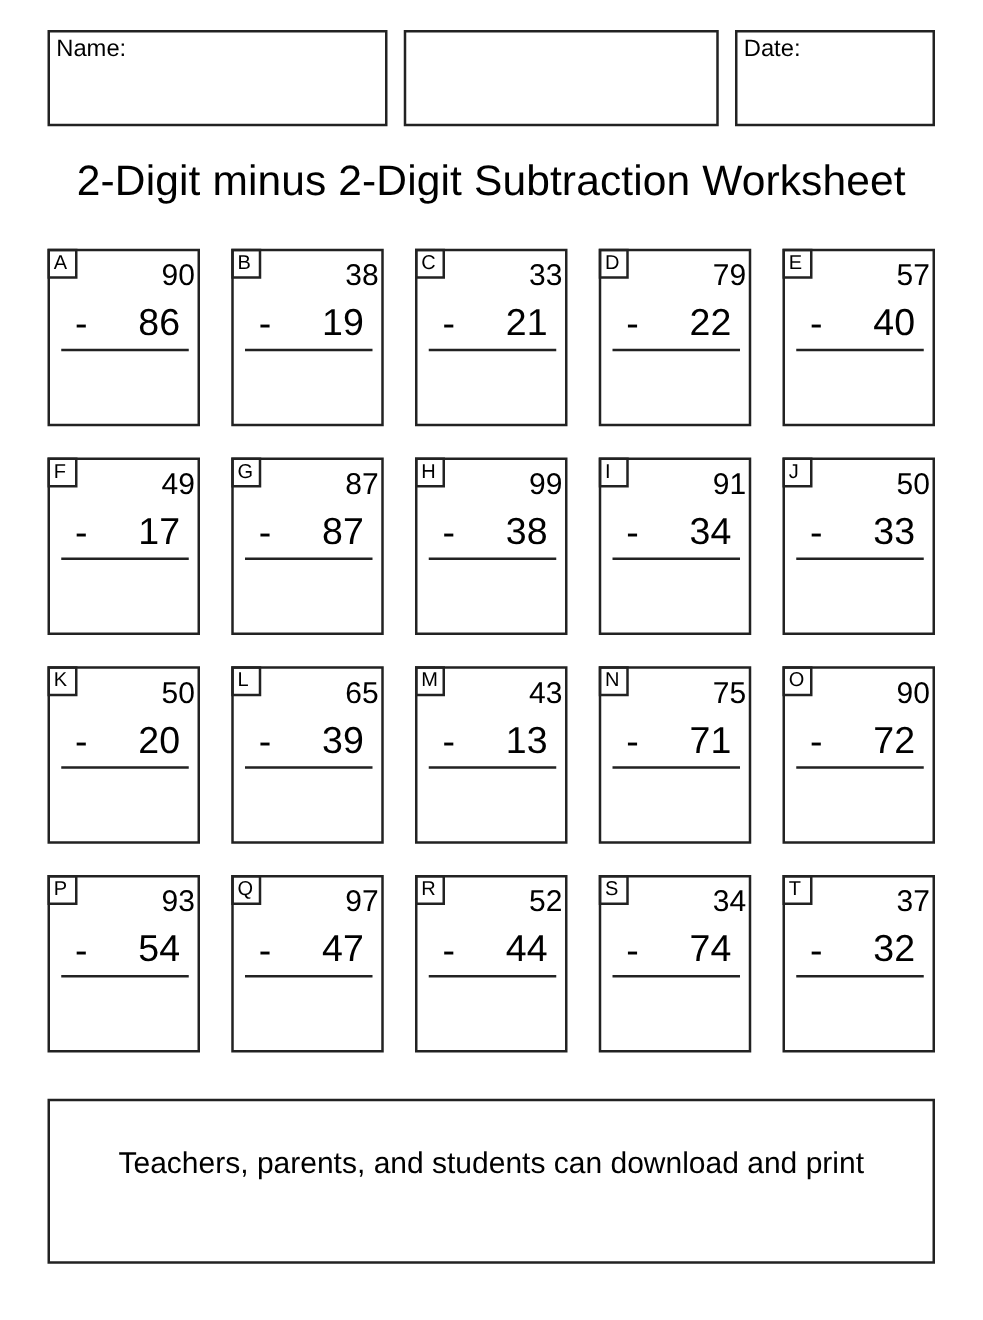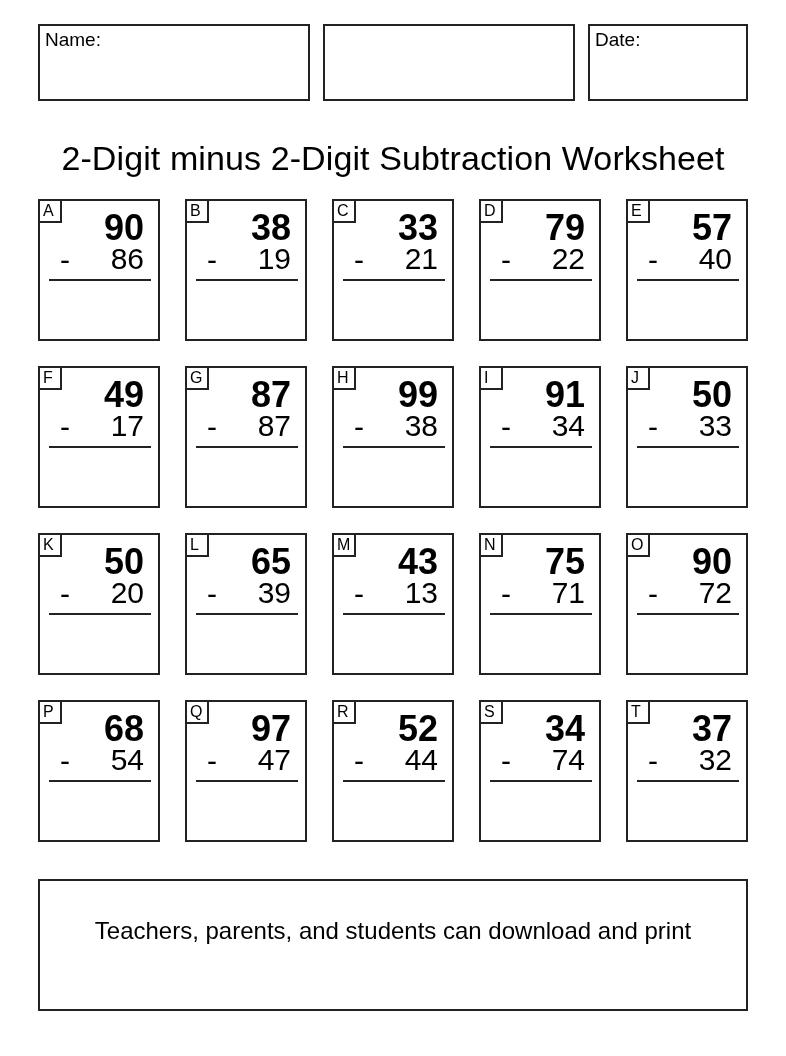--- a/index.html
+++ b/index.html
@@ -5,28 +5,28 @@
     html, body { margin: 0; padding: 0; background: #ffffff; }
     body {
       width: 786px; height: 1056px; position: relative; overflow: hidden;
       font-family: "Liberation Sans", sans-serif; color: #000;
     }
     .box { position: absolute; border: 2px solid #222; box-sizing: border-box; background: #fff; }
     .hdr-label { position: absolute; left: 5px; top: 3px; font-size: 19px; text-align: center; }
     .hdr-center { text-align: center; font-size: 19px; line-height: 31px; padding-top: 6px; }
     .title {
       position: absolute; left: 0; top: 126px; width: 786px; text-align: center;
-      font-size: 34px; letter-spacing: 0.1px; margin-top: 13px;
+      font-size: 34px; letter-spacing: 0.1px;
     }
     .prob { position: absolute; width: 122px; height: 142px; border: 2px solid #222; box-sizing: border-box; }
     .letter {
       position: absolute; left: -2px; top: -2px; width: 24px; height: 24px;
       border: 2px solid #222; box-sizing: border-box; font-size: 16px; line-height: 19px; padding-left: 3px;
     }
-    .top-num { position: absolute; right: 14px; top: 6px; font-size: 36px; font-weight: bold; }
+    .top-num { position: absolute; right: 2px; top: 6px; font-size: 24px; }
     .minus { position: absolute; left: 20px; top: 42px; font-size: 30px; }
     .bot-num { position: absolute; right: 14px; top: 41px; font-size: 30px; }
     .line { position: absolute; left: 9px; right: 7px; top: 78px; height: 2px; background: #222; }
     .footer-text { text-align: center; font-size: 24px; line-height: 35px; padding-top: 32px; }
   </style>
 </head>
 <body>
 
 <div class="box" style="left:38px; top:24px; width:272px; height:77px;">
   <span class="hdr-label">Name:</span>
@@ -157,21 +157,21 @@
     <div class="prob" style="left: 626px; top: 533px;">
       <div class="letter">O</div>
       <div class="top-num">90</div>
       <div class="minus">-</div>
       <div class="bot-num">72</div>
       <div class="line"></div>
       <div style="position:absolute;left:0;right:0;top:82px;bottom:0;"></div>
     </div>
     <div class="prob" style="left: 38px; top: 700px;">
       <div class="letter">P</div>
-      <div class="top-num">68</div>
+      <div class="top-num">93</div>
       <div class="minus">-</div>
       <div class="bot-num">54</div>
       <div class="line"></div>
       <div style="position:absolute;left:0;right:0;top:82px;bottom:0;"></div>
     </div>
     <div class="prob" style="left: 185px; top: 700px;">
       <div class="letter">Q</div>
       <div class="top-num">97</div>
       <div class="minus">-</div>
       <div class="bot-num">47</div>

